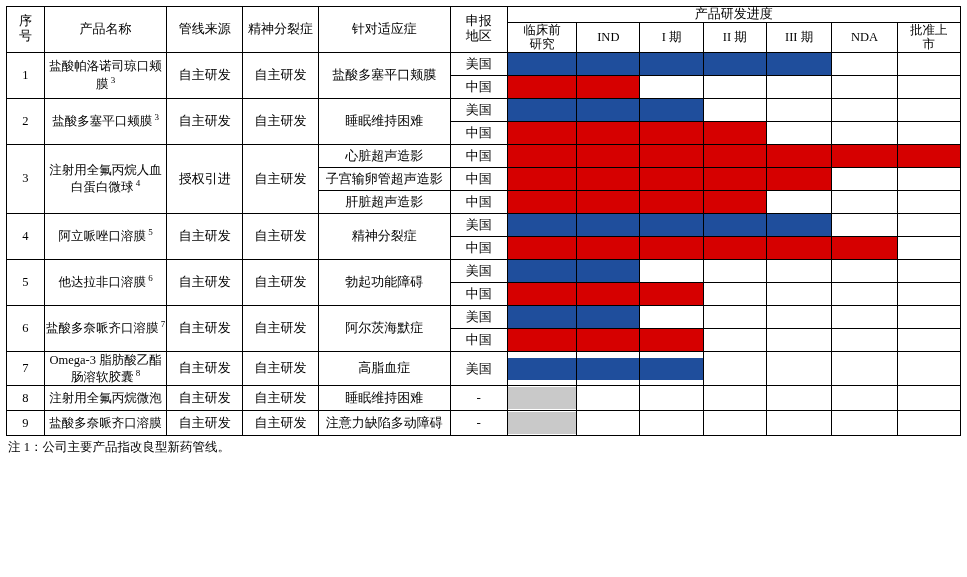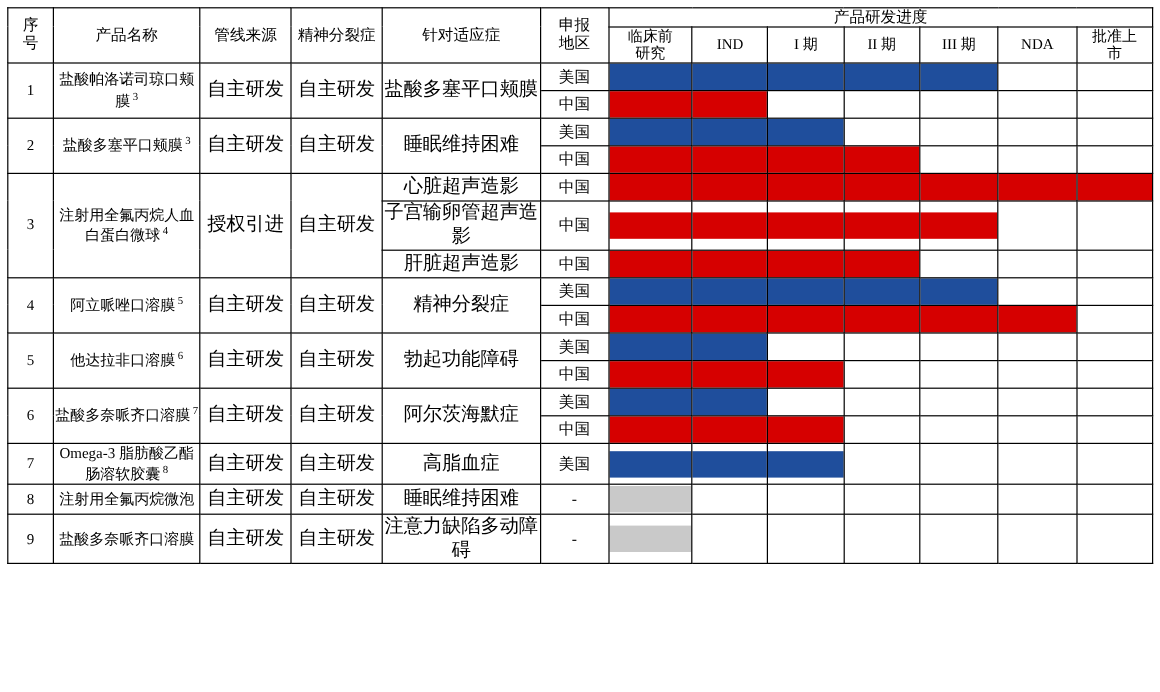--- a/index.html
+++ b/index.html
@@ -42,21 +42,21 @@
   }
   .hdr-sub {
     font-weight: bold;
     font-size: 12.5px;
     padding: 4px 1px;
     line-height: 1.15;
   }
   .cell-text {
     padding: 3px 4px;
     line-height: 1.25;
-    font-size: 16px;
+    font-size: 13px;
   }
   .cell-name {
     text-align: left;
     padding: 3px 5px;
     line-height: 1.3;
     margin-left: 44px;
   }
   .cell-idx {
     font-size: 12.5px;
   }
@@ -566,13 +566,14 @@
           </td>
           <td class="barcell">
             <span class="barwrap fill-none"></span>
           </td>
           <td class="barcell">
             <span class="barwrap fill-none"></span>
           </td>
         </tr>
       </tbody>
   </table>
+  <div class="note">注 1：公司主要产品指改良型新药管线。</div>
 </div>
 
 </body></html>

